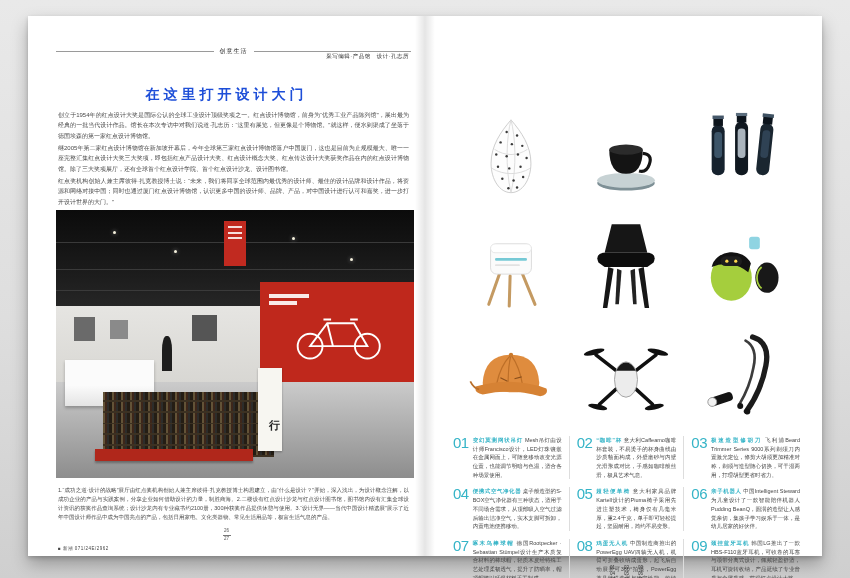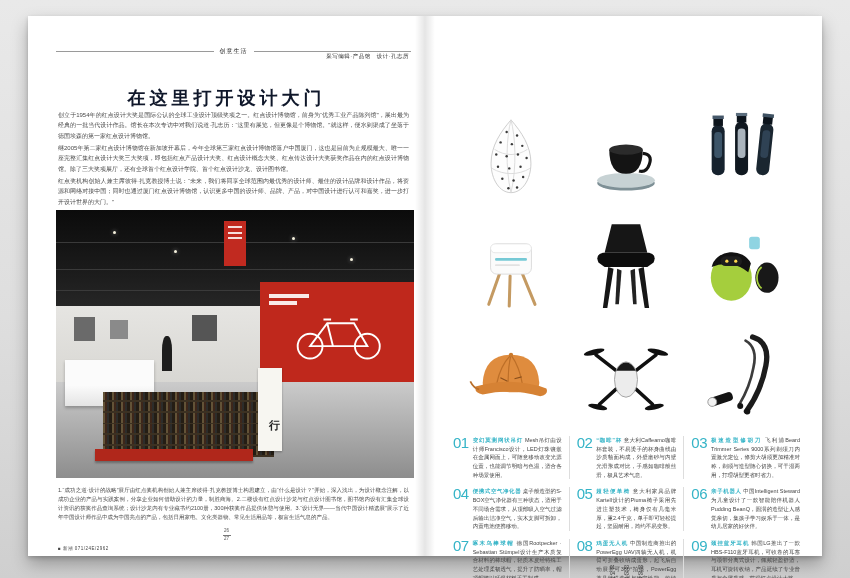--- a/index.html
+++ b/index.html
@@ -13,22 +13,22 @@
         background:linear-gradient(90deg,rgba(0,0,0,0) 0%,rgba(0,0,0,.10) 50%,rgba(0,0,0,0) 100%);}
   .page{position:absolute;top:0;width:397px;height:540px;}
   .page.left{left:0;}
   .page.right{left:397px;margin-top:48px;}
 
   
   .lp-rule{position:absolute;top:31px;left:28px;right:14px;display:flex;align-items:center;gap:6px;}
   .lp-rule .rule{flex:1;height:1px;background:#9a9a9a;}
   .hdr-label{font-size:6px;color:#1a1a1a;letter-spacing:1px;white-space:nowrap;}
   .lp-credit{position:absolute;top:37px;right:16px;font-size:5.5px;color:#2b2b2b;letter-spacing:.5px;}
-  .lp-title{position:absolute;top:70px;left:0;right:0;text-align:center;color:#0f172a;
-            font-size:18px;font-weight:bold;letter-spacing:4px;
+  .lp-title{position:absolute;top:70px;left:0;right:0;text-align:center;color:#1d4ed8;
+            font-size:14px;font-weight:bold;letter-spacing:4px;
             font-family:"Liberation Serif","DejaVu Serif",serif;}
   .lp-paras{position:absolute;top:94px;left:30px;right:16px;}
   .lp-paras p{margin:0 0 2px 0;font-size:6px;line-height:1.72;color:#4a4a4a;text-align:justify;}
   .lp-caption{position:absolute;top:470px;left:30px;right:16px;font-size:5.5px;line-height:1.62;
               color:#4a4a4a;text-align:justify;}
   .lp-pageno{position:absolute;bottom:14px;left:0;right:0;text-align:center;font-size:4.5px;color:#555;line-height:1.1;}
   .lp-pageno .bar{display:block;width:8px;height:1px;background:#777;margin:1px auto;}
   .lp-footer{position:absolute;bottom:5px;left:30px;font-size:4.5px;color:#444;letter-spacing:.5px;}
 
   

